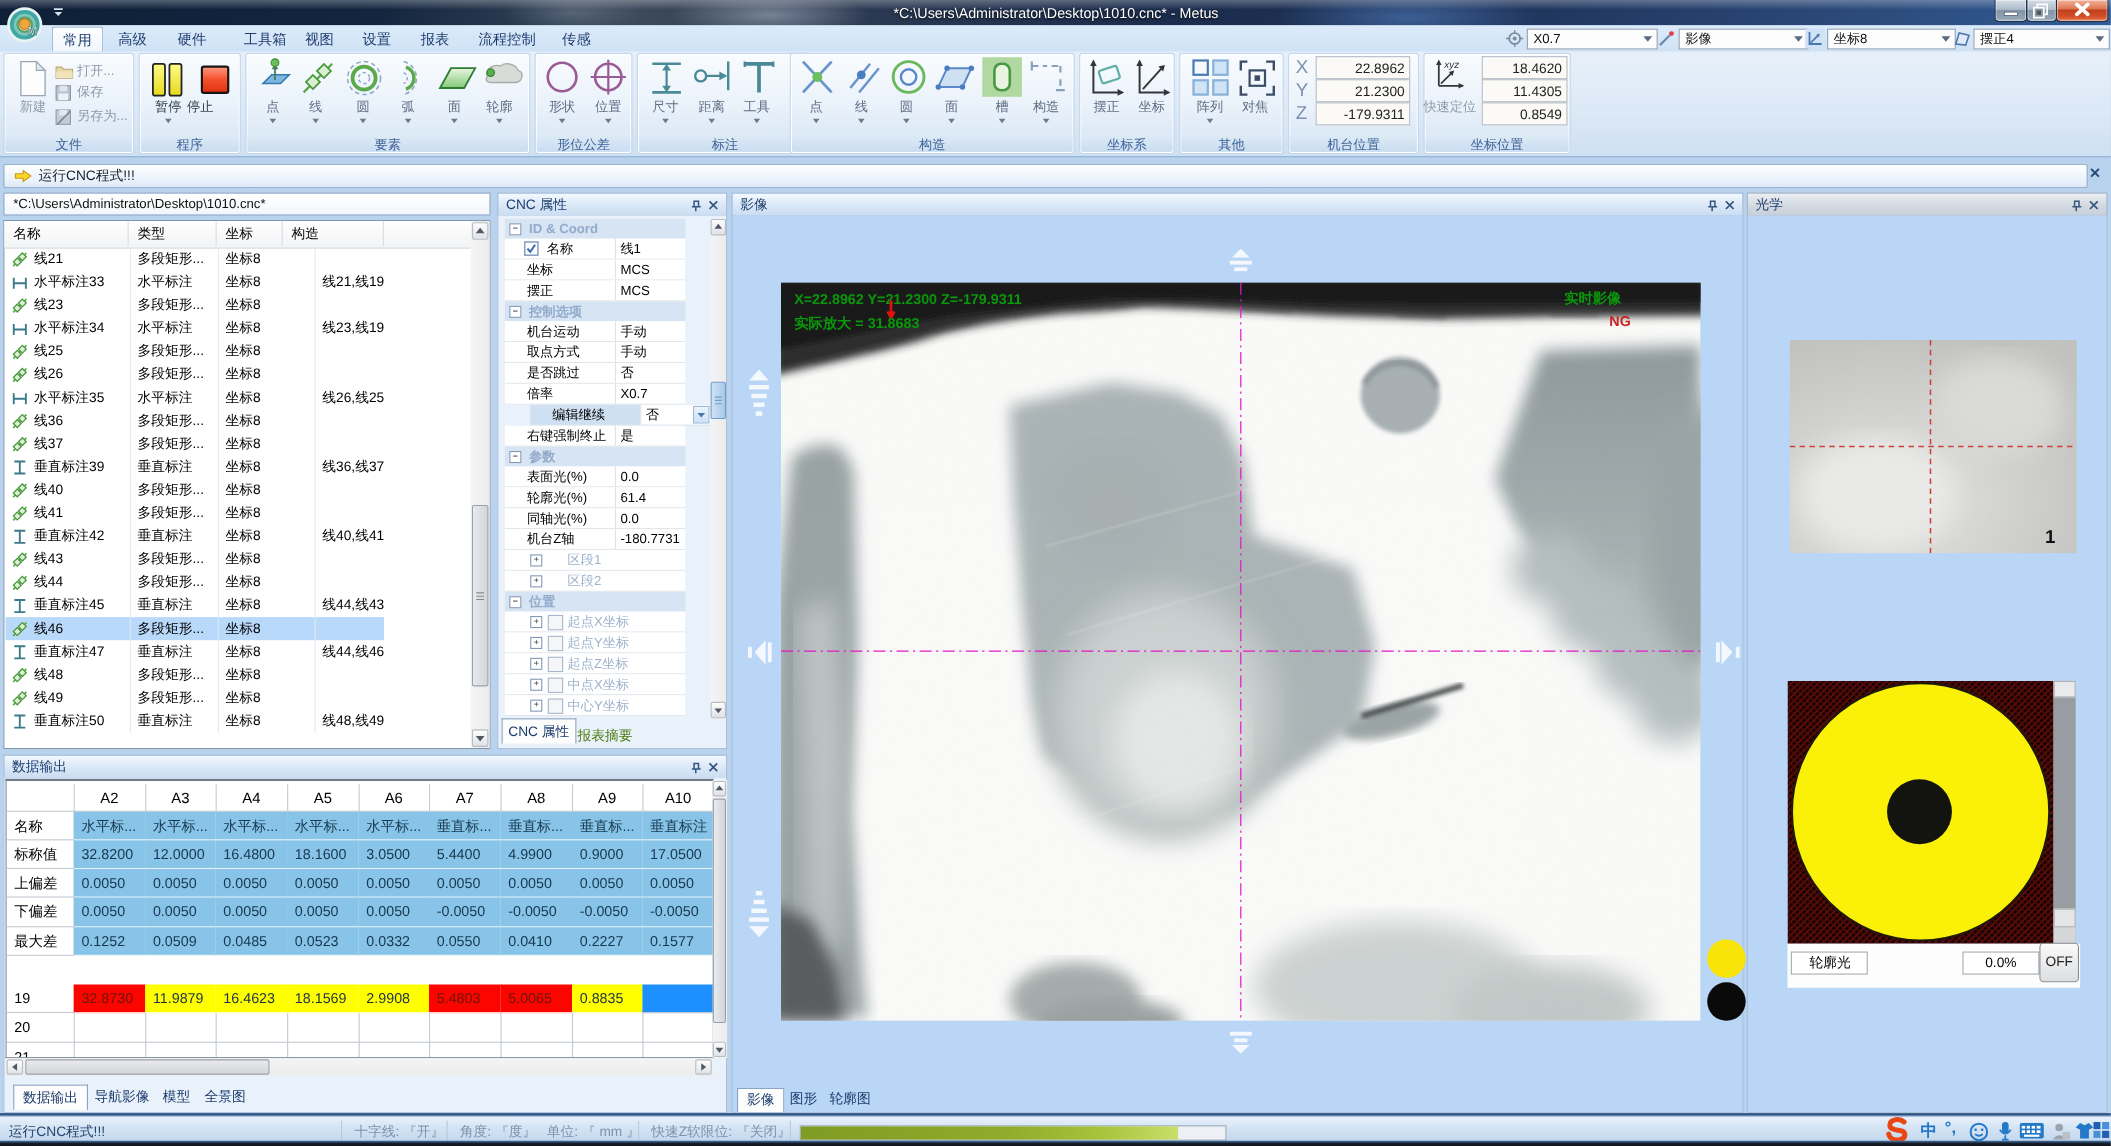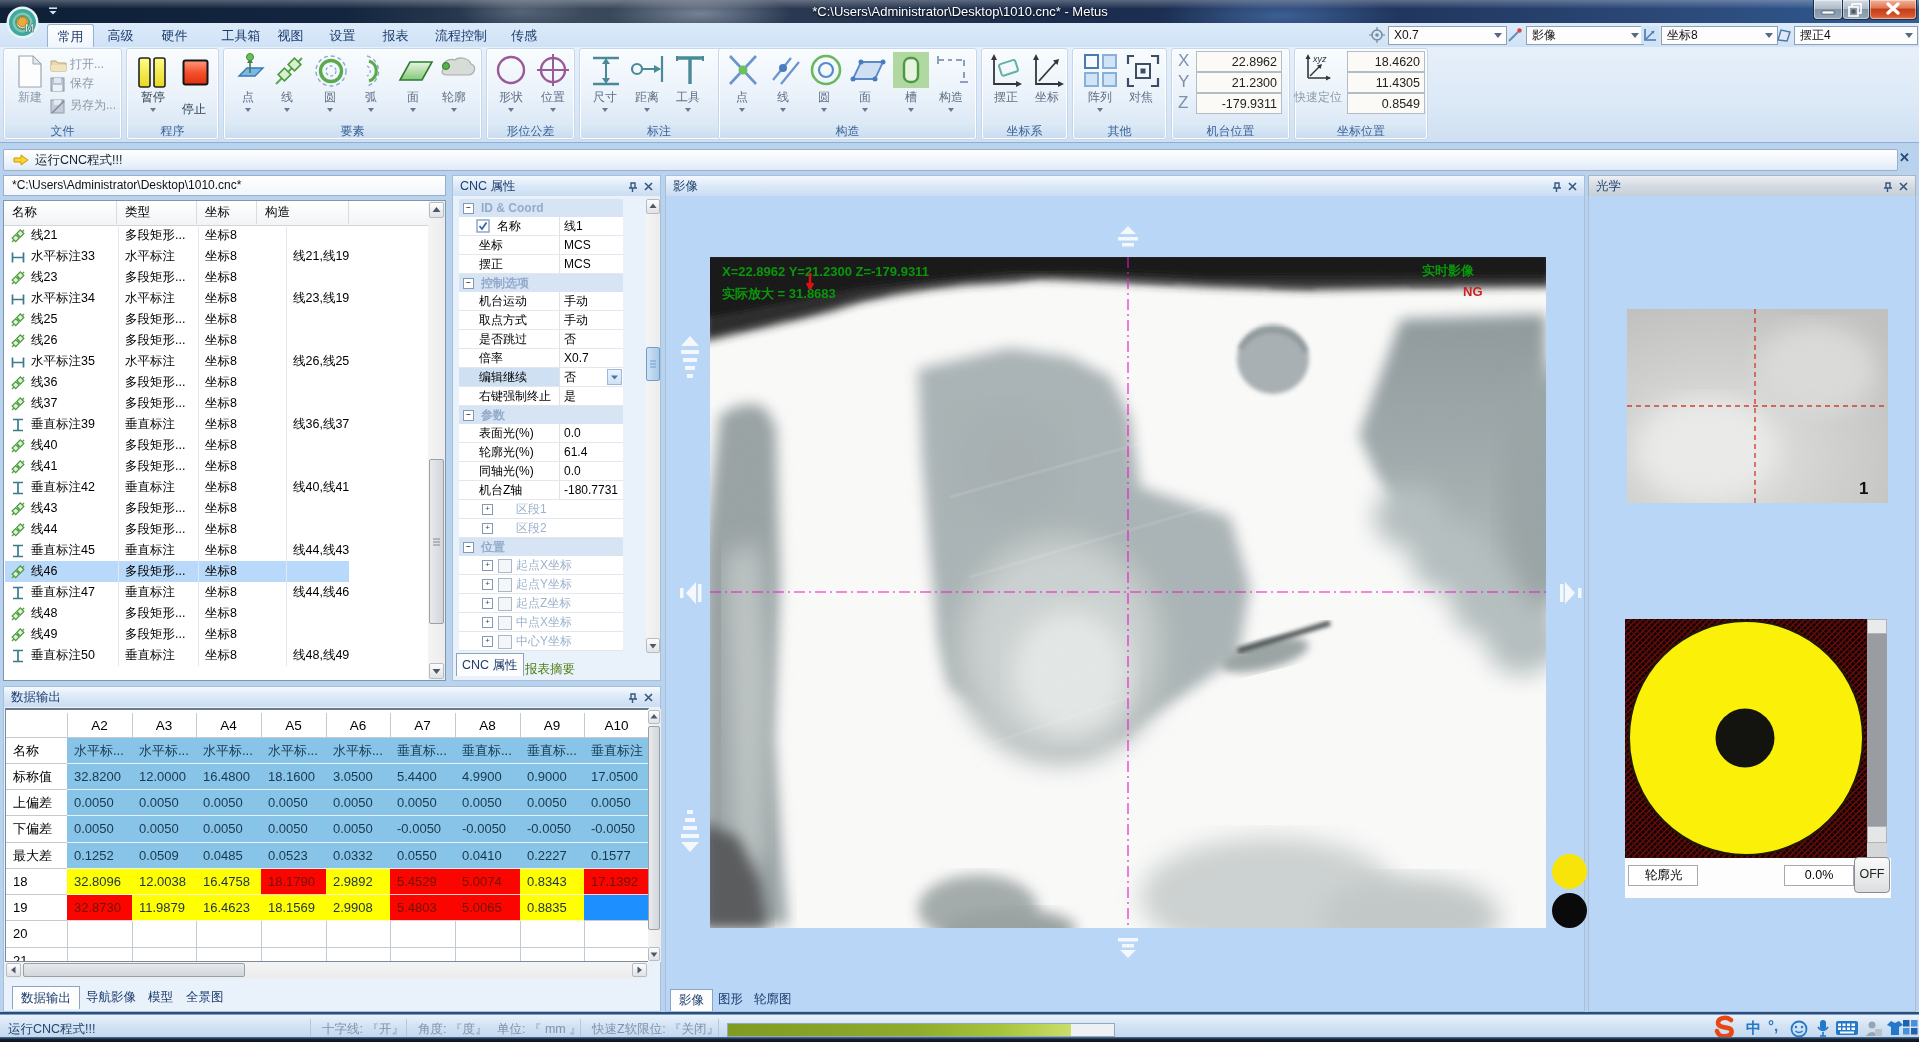--- a/index.html
+++ b/index.html
@@ -227,21 +227,21 @@
 <svg class="abs" style="left:182px;top:59px" width="27" height="27">
     <rect x="1.5" y="1.5" width="24" height="24" rx="2" fill="url(#gr)" stroke="#151515" stroke-width="2"></rect>
     <defs>
       <linearGradient id="gr" x1="0" y1="0" x2="0" y2="1">
         <stop offset="0" stop-color="#ff9a80"></stop>
         <stop offset=".5" stop-color="#f4502c"></stop>
         <stop offset="1" stop-color="#e03010"></stop>
       </linearGradient>
     </defs>
   </svg>
-<div class="btext en abs" style="left:164px;top:90px;margin-top:12px;">停止</div>
+<div class="btext en abs" style="left:152px;top:90px;">停止</div>
 
 <svg class="abs" style="left:231px;top:52px" width="36" height="38">
  <path d="M8 24 L16 16 H32 L24 24 Z" fill="#7cb8e0" stroke="#3878b0" stroke-width="1.4"></path>
  <path d="M19 21 V8" stroke="#447c54" stroke-width="1.6"></path>
     <path d="M19 6 l-3 5 h6 z" fill="#447c54"></path>
  <circle cx="19" cy="5" r="3.5" fill="#6abf5a" stroke="#3f8c34" stroke-width="1"></circle>
 </svg>
 <div class="btext abs" style="left:218px;top:90px;">点</div>
 <div class="darr abs" style="left:245px;top:108px;"></div>
 <svg class="abs" style="left:271px;top:52px" width="36" height="38">
@@ -697,21 +697,21 @@
       <div class="val">手动</div>
     </div>
  <div class="prow" style="top:134px;">
       <div class="lab">是否跳过</div>
       <div class="val">否</div>
     </div>
  <div class="prow" style="top:153px;">
       <div class="lab">倍率</div>
       <div class="val">X0.7</div>
     </div>
- <div class="prow" style="top:172px;background:#cfe0f2;">
+ <div class="prow" style="top:172px;background:#cfe0f2;margin-left:23px;">
       <div class="lab">编辑继续</div>
       <div class="val" style="background:#fff;">否</div>
       <div style="position:absolute;right:1px;top:1px;width:15px;height:16px;background:linear-gradient(#eaf3fc,#cde2f6);border:1px solid #9ab8da;box-sizing:border-box;"><svg width="13" height="14">
           <path d="M3 5.5 l3.5 4 3.5-4z" fill="#4a76a8"></path>
         </svg></div>
     </div>
  <div class="prow" style="top:191px;">
       <div class="lab">右键强制终止</div>
       <div class="val">是</div>
     </div>
@@ -1082,32 +1082,20 @@
       <div class="dcell dblue" style="left:61px;width:66px;">0.1252</div>
       <div class="dcell dblue" style="left:126px;width:65px;">0.0509</div>
       <div class="dcell dblue" style="left:190px;width:66px;">0.0485</div>
       <div class="dcell dblue" style="left:255px;width:66px;">0.0523</div>
       <div class="dcell dblue" style="left:320px;width:65px;">0.0332</div>
       <div class="dcell dblue" style="left:384px;width:66px;">0.0550</div>
       <div class="dcell dblue" style="left:449px;width:66px;">0.0410</div>
       <div class="dcell dblue" style="left:514px;width:65px;">0.2227</div>
       <div class="dcell dblue" style="left:578px;width:66px;">0.1577</div>
     </div>
- <div class="drow" style="top:159px;height:26px;">
-      <div class="dcell" style="left:0px;width:62px;">18</div>
-      <div class="dcell dyel" style="left:61px;width:66px;">32.8096</div>
-      <div class="dcell dyel" style="left:126px;width:65px;">12.0038</div>
-      <div class="dcell dyel" style="left:190px;width:66px;">16.4758</div>
-      <div class="dcell dred" style="left:255px;width:66px;">18.1790</div>
-      <div class="dcell dyel" style="left:320px;width:65px;">2.9892</div>
-      <div class="dcell dred" style="left:384px;width:66px;">5.4529</div>
-      <div class="dcell dred" style="left:449px;width:66px;">5.0074</div>
-      <div class="dcell dyel" style="left:514px;width:65px;">0.8343</div>
-      <div class="dcell dred" style="left:578px;width:66px;">17.1392</div>
-    </div>
  <div class="drow" style="top:185px;height:26px;">
       <div class="dcell" style="left:0px;width:62px;">19</div>
       <div class="dcell dred" style="left:61px;width:66px;">32.8730</div>
       <div class="dcell dyel" style="left:126px;width:65px;">11.9879</div>
       <div class="dcell dyel" style="left:190px;width:66px;">16.4623</div>
       <div class="dcell dyel" style="left:255px;width:66px;">18.1569</div>
       <div class="dcell dyel" style="left:320px;width:65px;">2.9908</div>
       <div class="dcell dred" style="left:384px;width:66px;">5.4803</div>
       <div class="dcell dred" style="left:449px;width:66px;">5.0065</div>
       <div class="dcell dyel" style="left:514px;width:65px;">0.8835</div>

